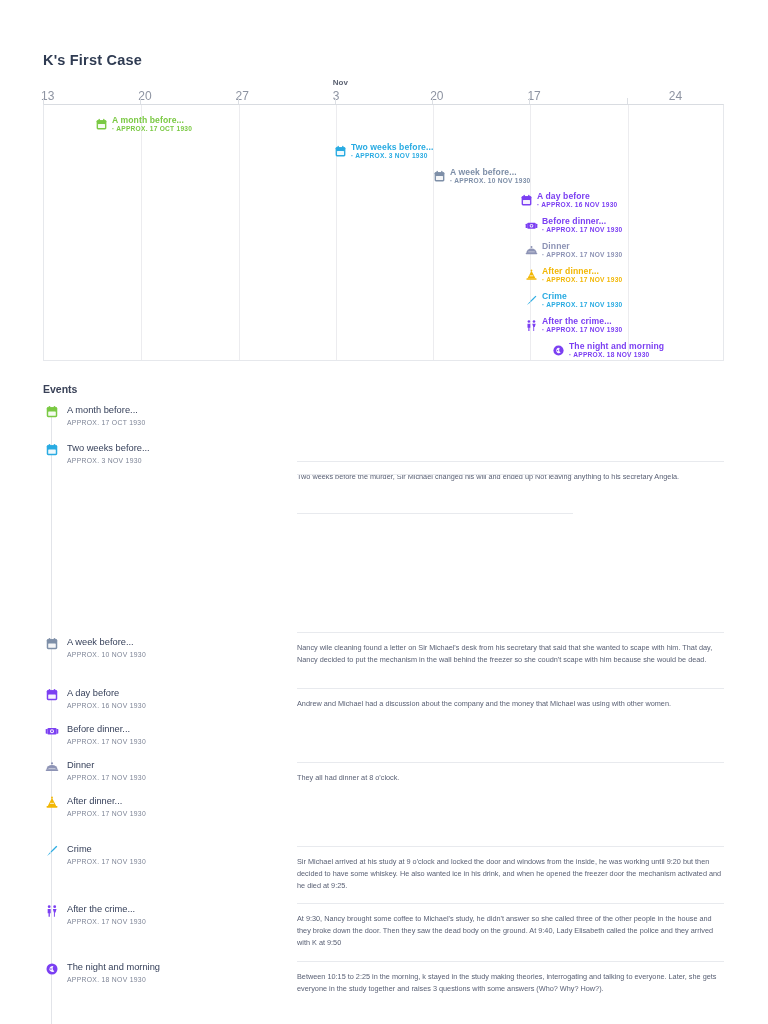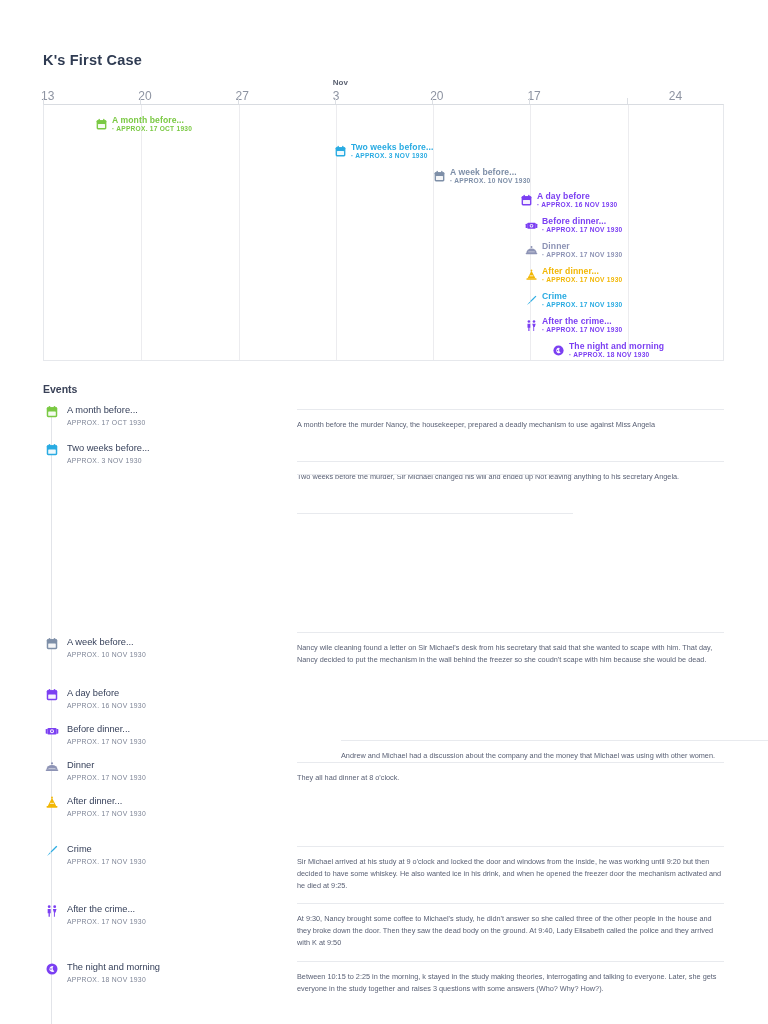--- a/index.html
+++ b/index.html
@@ -289,21 +289,20 @@
       <span class="ev-ic"><svg width="14" height="14" viewBox="0 0 24 24">
           <rect x="3" y="4" width="18" height="17" rx="2.5" fill="#7ac943"></rect>
           <rect x="3" y="4" width="18" height="5" rx="2.5" fill="#7ac943"></rect>
           <rect x="5.5" y="11" width="13" height="7.5" rx="1" fill="#ffffff" opacity="0.92"></rect>
           <rect x="6.5" y="1.5" width="2.4" height="4.5" rx="1.2" fill="#7ac943"></rect>
           <rect x="15.1" y="1.5" width="2.4" height="4.5" rx="1.2" fill="#7ac943"></rect>
         </svg></span>
       <div class="ev-title">A month before...</div>
       <div class="ev-date">APPROX. 17 OCT 1930</div>
     </div>
-    <div class="desc" style="top: 409px;">A month before the murder Nancy, the housekeeper, prepared a deadly mechanism to use against Miss Angela</div>
     <div class="ev-row" style="top: 443px; height: 30px;">
       <span class="ev-ic"><svg width="14" height="14" viewBox="0 0 24 24">
           <rect x="3" y="4" width="18" height="17" rx="2.5" fill="#29abe2"></rect>
           <rect x="3" y="4" width="18" height="5" rx="2.5" fill="#29abe2"></rect>
           <rect x="5.5" y="11" width="13" height="7.5" rx="1" fill="#ffffff" opacity="0.92"></rect>
           <rect x="6.5" y="1.5" width="2.4" height="4.5" rx="1.2" fill="#29abe2"></rect>
           <rect x="15.1" y="1.5" width="2.4" height="4.5" rx="1.2" fill="#29abe2"></rect>
         </svg></span>
       <div class="ev-title">Two weeks before...</div>
       <div class="ev-date">APPROX. 3 NOV 1930</div>
@@ -336,21 +335,21 @@
       <span class="ev-ic"><svg width="14" height="14" viewBox="0 0 24 24">
           <rect x="4" y="7" width="16" height="11" rx="2.2" fill="#7b3ff2"></rect>
           <circle cx="12" cy="12.5" r="3.4" fill="#ffffff" opacity="0.95"></circle>
           <circle cx="12" cy="12.5" r="1.7" fill="#7b3ff2"></circle>
           <rect x="1.2" y="8.6" width="2.6" height="8" rx="1" fill="#7b3ff2"></rect>
           <rect x="20.2" y="8.6" width="2.6" height="8" rx="1" fill="#7b3ff2"></rect>
         </svg></span>
       <div class="ev-title">Before dinner...</div>
       <div class="ev-date">APPROX. 17 NOV 1930</div>
     </div>
-    <div class="desc" style="top: 740px; margin-left: 44px;">Andrew and Michael had a discussion about the company and the money that Michael was using with other women.</div>
+    <div class="desc" style="top: 688px;">Andrew and Michael had a discussion about the company and the money that Michael was using with other women.</div>
     <div class="ev-row" style="top: 760px; height: 30px;">
       <span class="ev-ic"><svg width="14" height="14" viewBox="0 0 24 24">
           <path d="M2.5 16.5a9.5 8 0 0 1 19 0z" fill="#8d93b5"></path>
           <rect x="1.2" y="16.4" width="21.6" height="2.6" rx="1.3" fill="#8d93b5"></rect>
           <circle cx="12" cy="5.6" r="1.9" fill="#8d93b5"></circle>
           <path d="M6 14.5h12" stroke="#ffffff" stroke-width="1.1" opacity="0.75"></path>
         </svg></span>
       <div class="ev-title">Dinner</div>
       <div class="ev-date">APPROX. 17 NOV 1930</div>
     </div>

